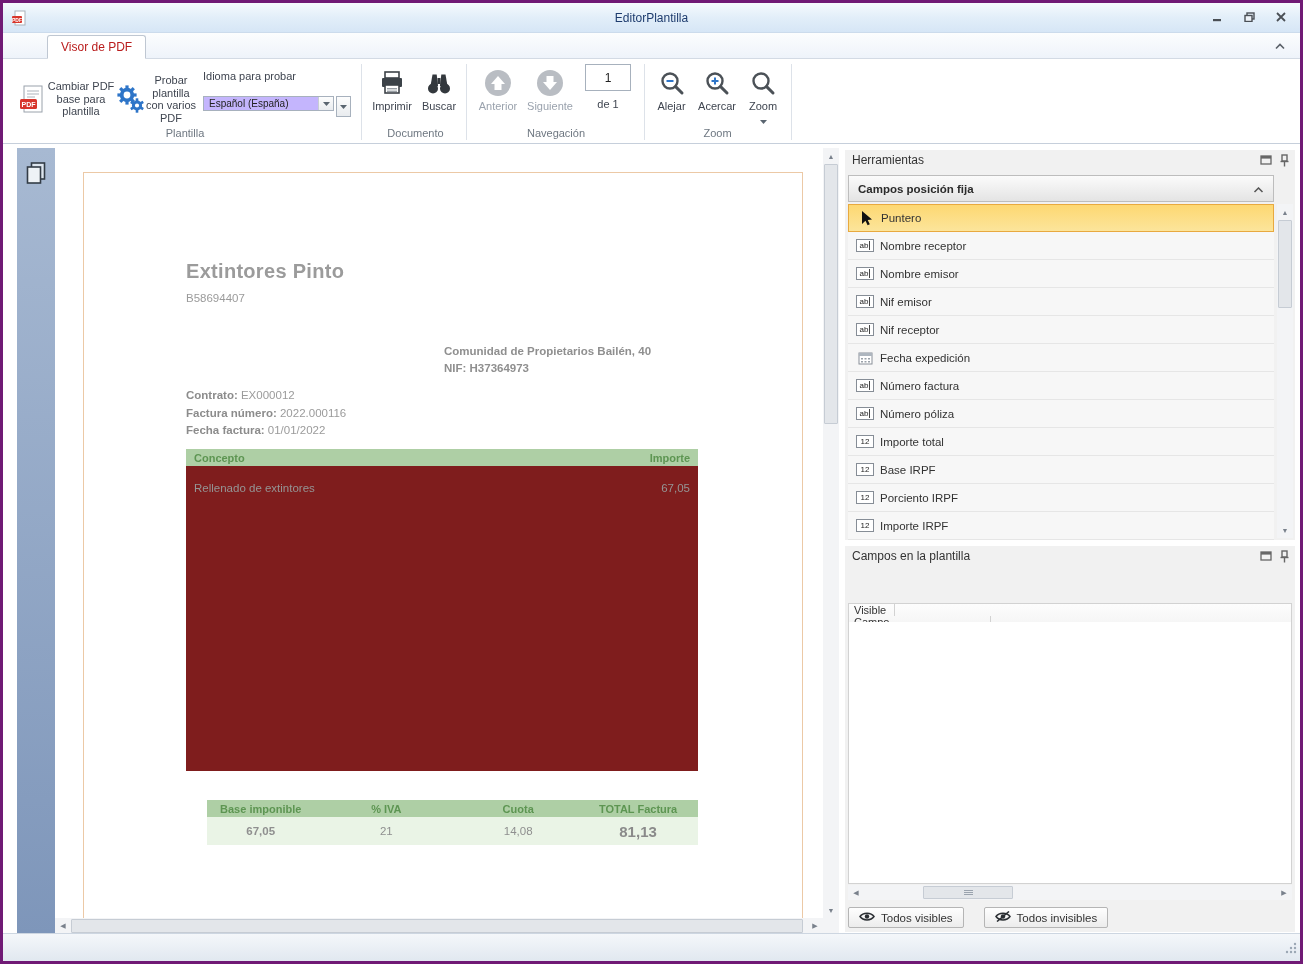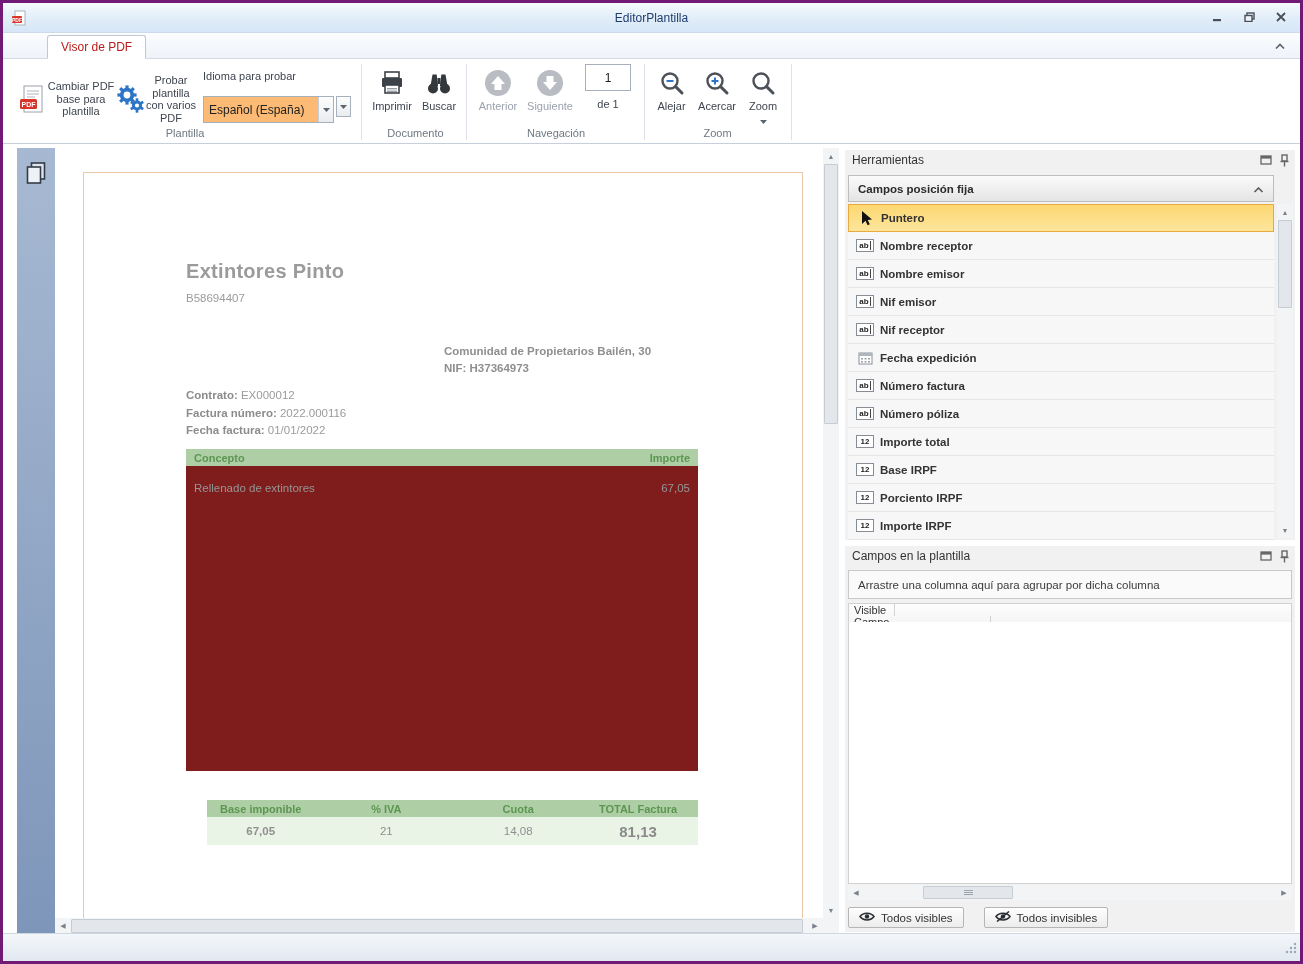--- a/index.html
+++ b/index.html
@@ -32,23 +32,23 @@
   .vsep { position:absolute; top:5px; height:76px; width:1px; background:#dde2e9; }
   .rb-group-label { position:absolute; bottom:4px; font-size:11px; color:#6e7781; text-align:center; }
   .rb-bigbtn { position:absolute; top:5px; height:70px; display:flex; 
     align-items:center; font-size:11px; color:#3f4550; text-align:center; line-height:12.5px; cursor:default; }
   .rb-bigbtn .ic { height:36px; display:flex; align-items:center; }
   .rb-midbtn { position:absolute; top:7px; height:62px; width:46px; display:flex; flex-direction:column;
     align-items:center; font-size:11px; color:#3f4550; cursor:default; }
   .rb-midbtn .ic { height:34px; display:flex; align-items:center; }
   .rb-midbtn.disabled { color:#9aa2ad; }
   .lang-label { position:absolute; left:200px; top:11px; font-size:11px; color:#3f4550; }
-  .combo { position:absolute; left:200px; top:37px; width:131px; height:27px;
-    border:1px solid #a7b1bd; background:#fdba74; display:flex; align-items:center;
-    font-size:12px; color:#222; padding-left:5px; }
+  .combo { position:absolute; left:200px; top:37px; width:131px; height:15px;
+    border:1px solid #a7b1bd; background:#c4b5fd; display:flex; align-items:center;
+    font-size:10px; color:#222; padding-left:5px; }
   .combo-arrow { margin-left:auto; width:15px; height:100%; display:flex; align-items:center;
     justify-content:center; background:linear-gradient(#fdfdfd,#e9ecef); border-left:1px solid #c7cdd4; }
   .combo-extra { position:absolute; left:333px; top:37px; width:15px; height:21px;
     border:1px solid #a7b1bd; background:linear-gradient(#fdfdfd,#e9ecef);
     display:flex; align-items:center; justify-content:center; }
   .page-box { position:absolute; left:582px; top:5px; width:46px; height:27px;
     border:1px solid #a7b1bd; background:#fff; }
   .page-box input { width:100%; height:100%; border:none; outline:none; text-align:center;
     font-size:12px; font-family:inherit; color:#222; }
   .page-of { position:absolute; left:582px; top:39px; width:46px; text-align:center;
@@ -107,21 +107,21 @@
   .panel-hicon { margin-left:8px; display:flex; cursor:default; }
 
   #tools-panel { top:6px; height:390px; }
   .section-bar { position:absolute; left:3px; top:25px; width:426px; height:27px;
     background:linear-gradient(#fbfbfb,#e4e4e4); border:1px solid #bdbdbd;
     display:flex; align-items:center; padding:0 9px; font-size:11.5px; font-weight:bold; color:#2b2b2b; }
   .section-bar .sp { flex:1; }
   .tool-list { position:absolute; left:3px; top:54px; width:426px; height:336px; overflow:hidden;
     background:#f7f7f7; }
   .tool-item { height:28px; display:flex; align-items:center; padding:8px 7px;
-    border-bottom:1px solid #e6e6e6; font-size:11.5px; color:#333; cursor:default;font-weight:bold; }
+    border-bottom:1px solid #e6e6e6; font-size:11.5px; color:#333; cursor:default; }
   .tool-item.selected { background:linear-gradient(#fdd872,#fce59b); border:1px solid #e8a93f; }
   .ti-icon { width:20px; display:flex; justify-content:center; margin-right:5px; }
   .box-glyph { min-width:18px; height:13px; border:1px solid #868d96; background:#fff;
     font-size:8px; color:#222; display:inline-flex; align-items:center; justify-content:center;
     line-height:1; padding:0 1px; }
   .ab-cursor { display:inline-block; width:1px; height:9px; background:#444; margin-left:1px; }
   .tools-scroll { position:absolute; left:432px; top:54px; width:16px; height:334px; background:#f3f4f6; }
 
   #fields-panel { top:402px; height:386px; }
   .group-hint { position:absolute; left:3px; top:24px; width:444px; height:29px;
@@ -358,21 +358,21 @@
             <rect x="2.5" y="6" width="13" height="16" fill="#eef2f6" stroke="#333c46" stroke-width="1.6"></rect>
           </svg>
         </span>
       </div>
 
       <div class="page-wrap">
         <div class="page">
           <div class="inv-heading">Extintores Pinto</div>
           <div class="inv-cid">B58694407</div>
           <div class="inv-recipient">
-            <div>Comunidad de Propietarios Bailén, 30</div>
+            <div>Comunidad de Propietarios Bailén, 40</div>
             <div>NIF: H37364973</div>
           </div>
           <div class="inv-meta">
             <div><b>Contrato:</b> <span>EX000012</span></div>
             <div><b>Factura número:</b> <span>2022.000116</span></div>
             <div><b>Fecha factura:</b> <span>01/01/2022</span></div>
           </div>
 
           <div class="items-table">
             <div class="green-head items-head">
@@ -571,21 +571,20 @@
         </span>
         <span class="panel-hicon">
           <svg width="9" height="13">
               <rect x="2" y="1" width="5" height="6" fill="none" stroke="#666" stroke-width="1.4"></rect>
               <line x1="0.5" y1="7.5" x2="8.5" y2="7.5" stroke="#666" stroke-width="1.4"></line>
               <line x1="4.5" y1="8" x2="4.5" y2="12.5" stroke="#666" stroke-width="1.4"></line>
             </svg>
         </span>
       </div>
 
-      <div class="group-hint">Arrastre una columna aquí para agrupar por dicha columna</div>
 
       <div class="grid-head">
         <div class="gh-cell gh-c0"></div>
         <div class="gh-cell gh-c1">Visible</div>
         <div class="gh-cell gh-c2">Campo</div>
         <div class="gh-cell gh-c3">Resultado</div>
       </div>
       <div class="grid-body"></div>
 
       <div class="grid-hscroll">

